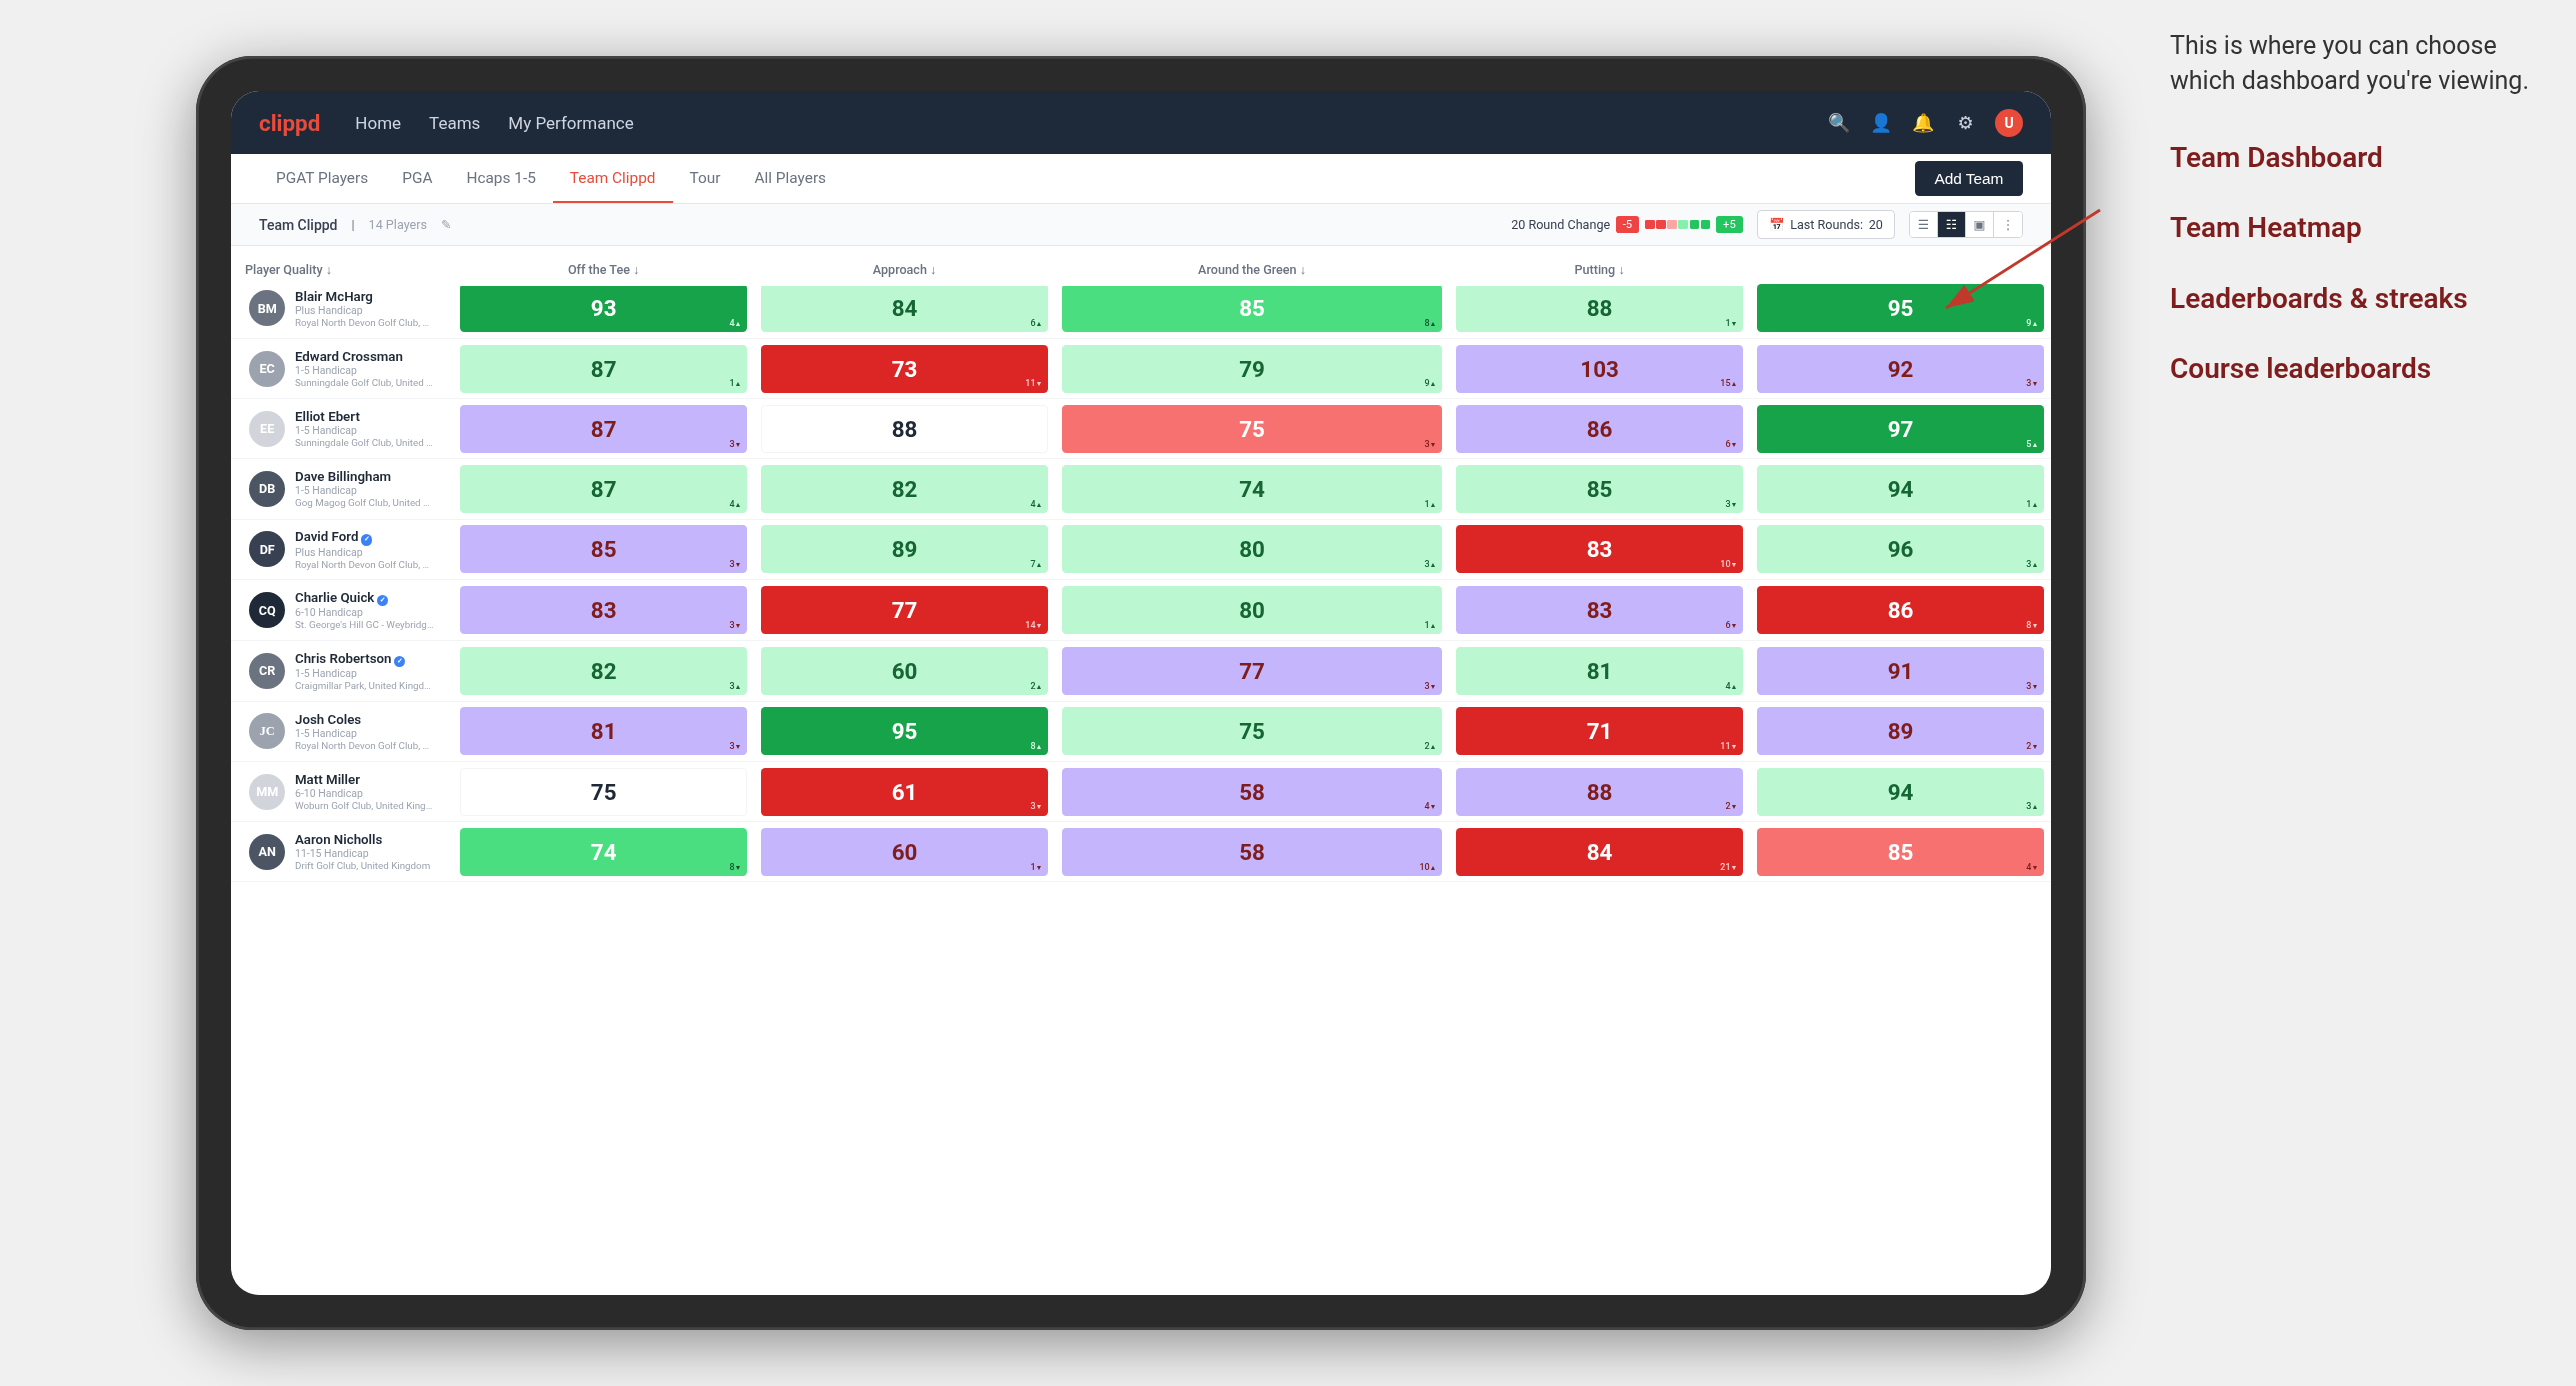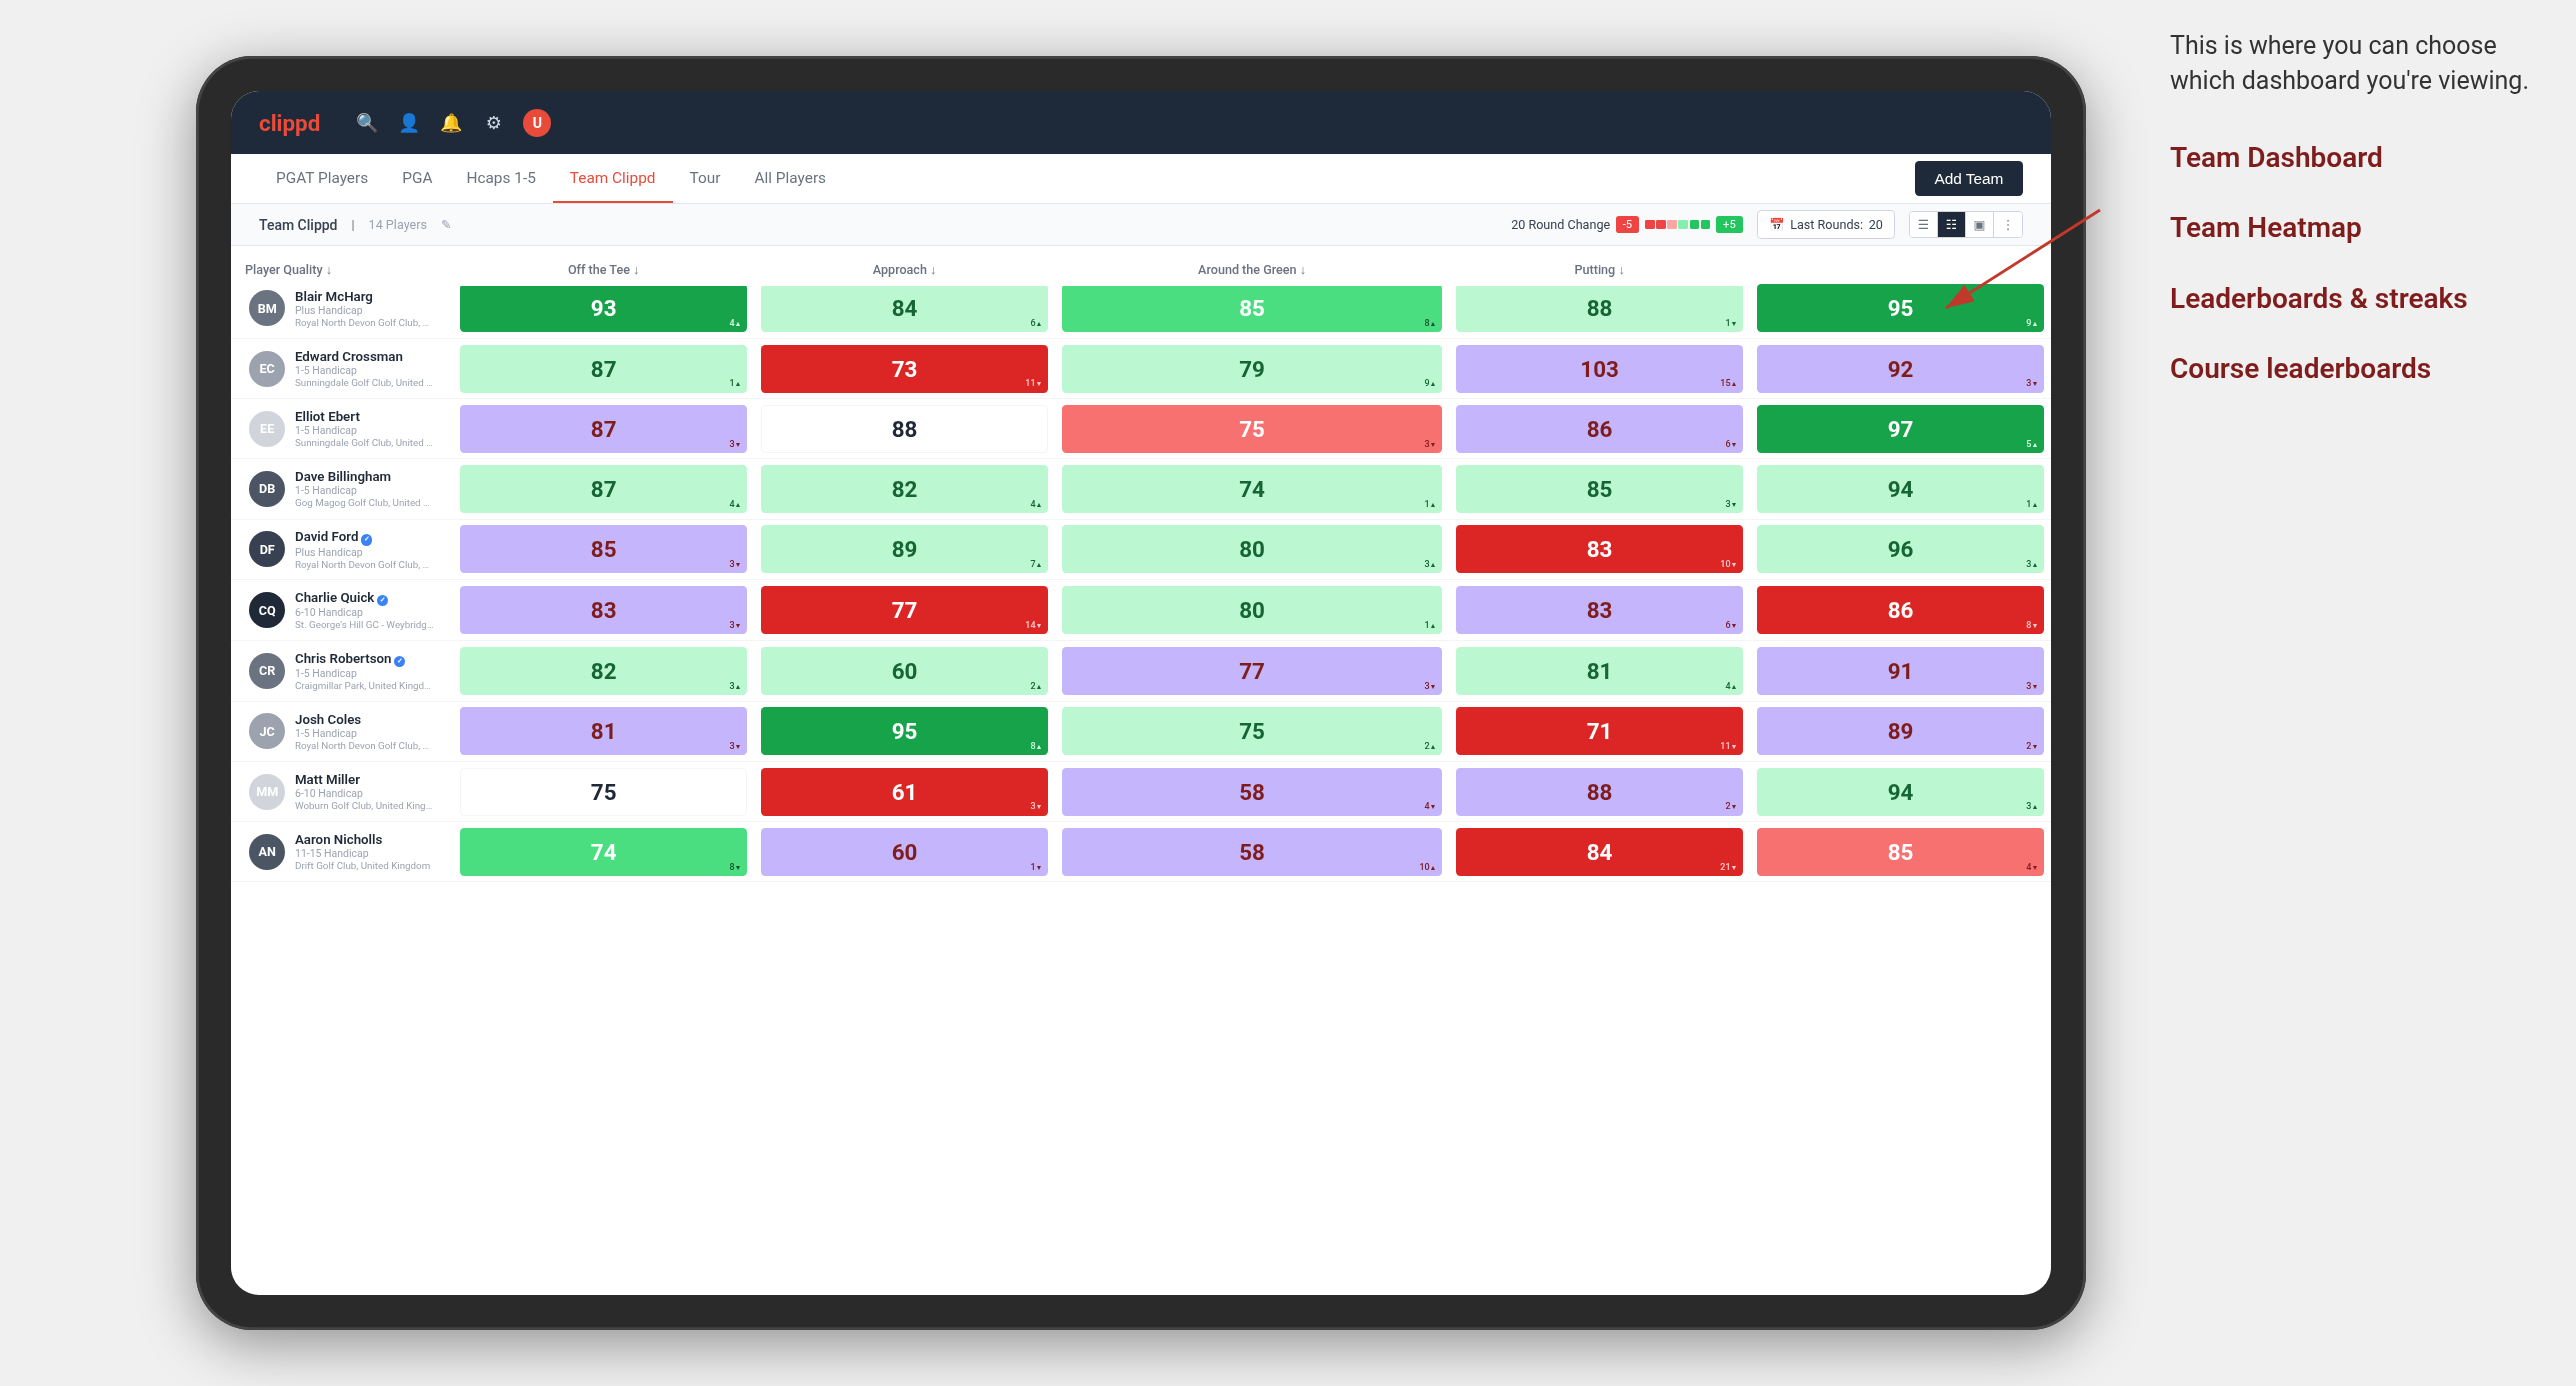--- a/index.html
+++ b/index.html
@@ -389,20 +389,25 @@
     .change-down::after { content: '▼'; font-size: 7px; }
   </style>
 </head>
 <body>
 
 <div class="ipad-frame">
   <div class="ipad-screen">
 
     <div class="top-nav">
       <div class="logo">clippd</div>
+      <div class="nav-links">
+        <a class="nav-link">Home</a>
+        <a class="nav-link">Teams</a>
+        <a class="nav-link">My Performance</a>
+      </div>
       <div class="nav-icons">
         <div class="nav-icon">🔍</div>
         <div class="nav-icon">👤</div>
         <div class="nav-icon">🔔</div>
         <div class="nav-icon">⚙</div>
         <div class="nav-avatar">U</div>
       </div>
     </div>
 
     <div class="tab-nav">
@@ -752,21 +757,21 @@
               <td style="padding: 2.8px 4.2px;">
       <div class="score-cell score-red-light">
         <span class="score-main">91</span>
         <span class="score-change change-down" style="font-size:9px;"> 3</span>
       </div>
     </td>
             </tr>
             <tr>
               <td>
     <div class="player-cell">
-      <div class="player-avatar" style="background:#9ca3af;color:#fff;">JC</div>
+      <div class="player-avatar" style="background:#9ca3af;color:#fff;font-family:Liberation Serif, serif;">JC</div>
       <div class="player-info">
         <div class="player-name">Josh Coles</div>
         <div class="player-hcap">1-5 Handicap</div>
         <div class="player-club">Royal North Devon Golf Club, United Kingdom</div>
       </div>
     </div>
   </td>
               <td style="padding: 2.8px 4.2px;">
       <div class="score-cell score-red-light">
         <span class="score-main">81</span>

